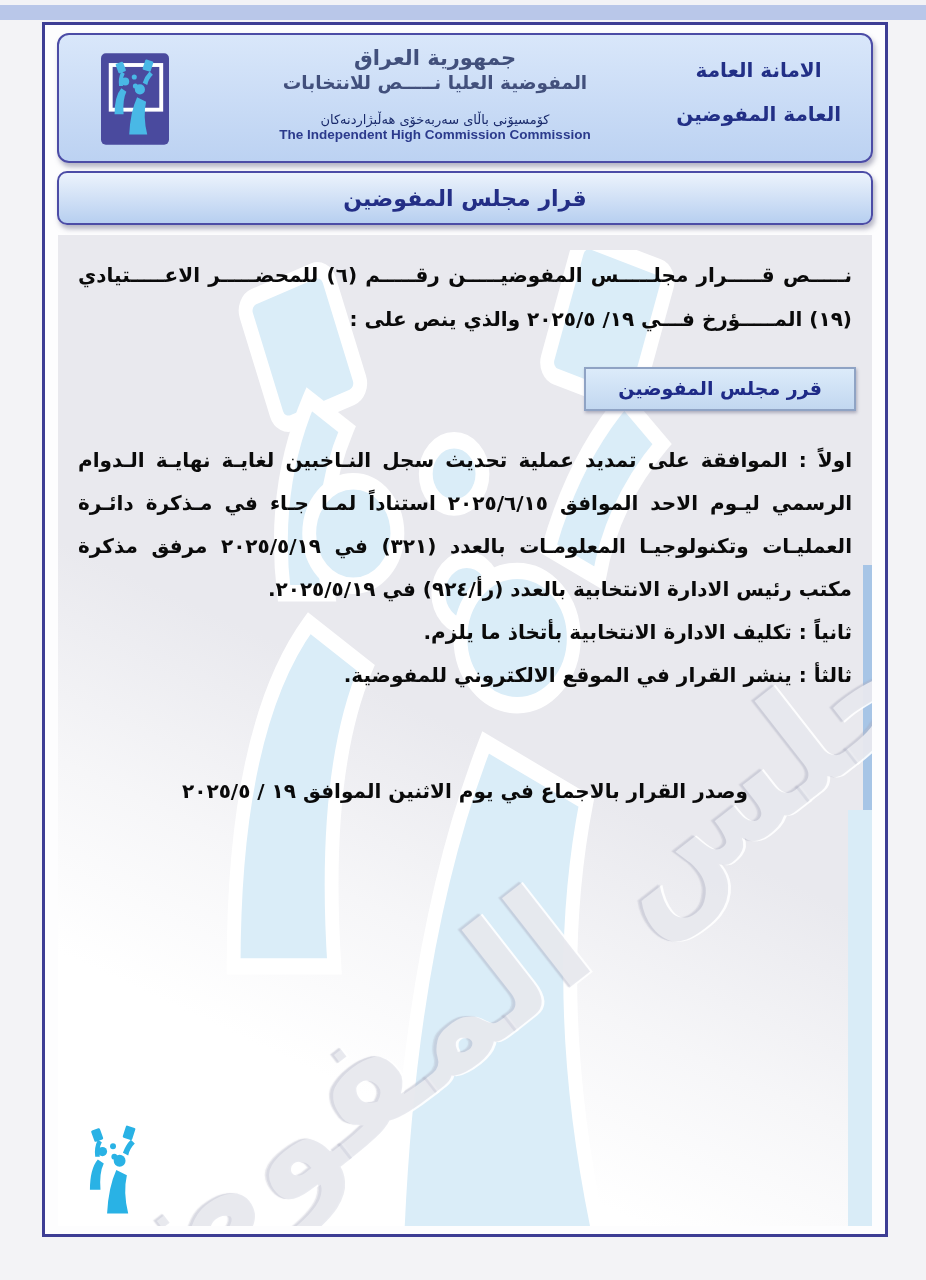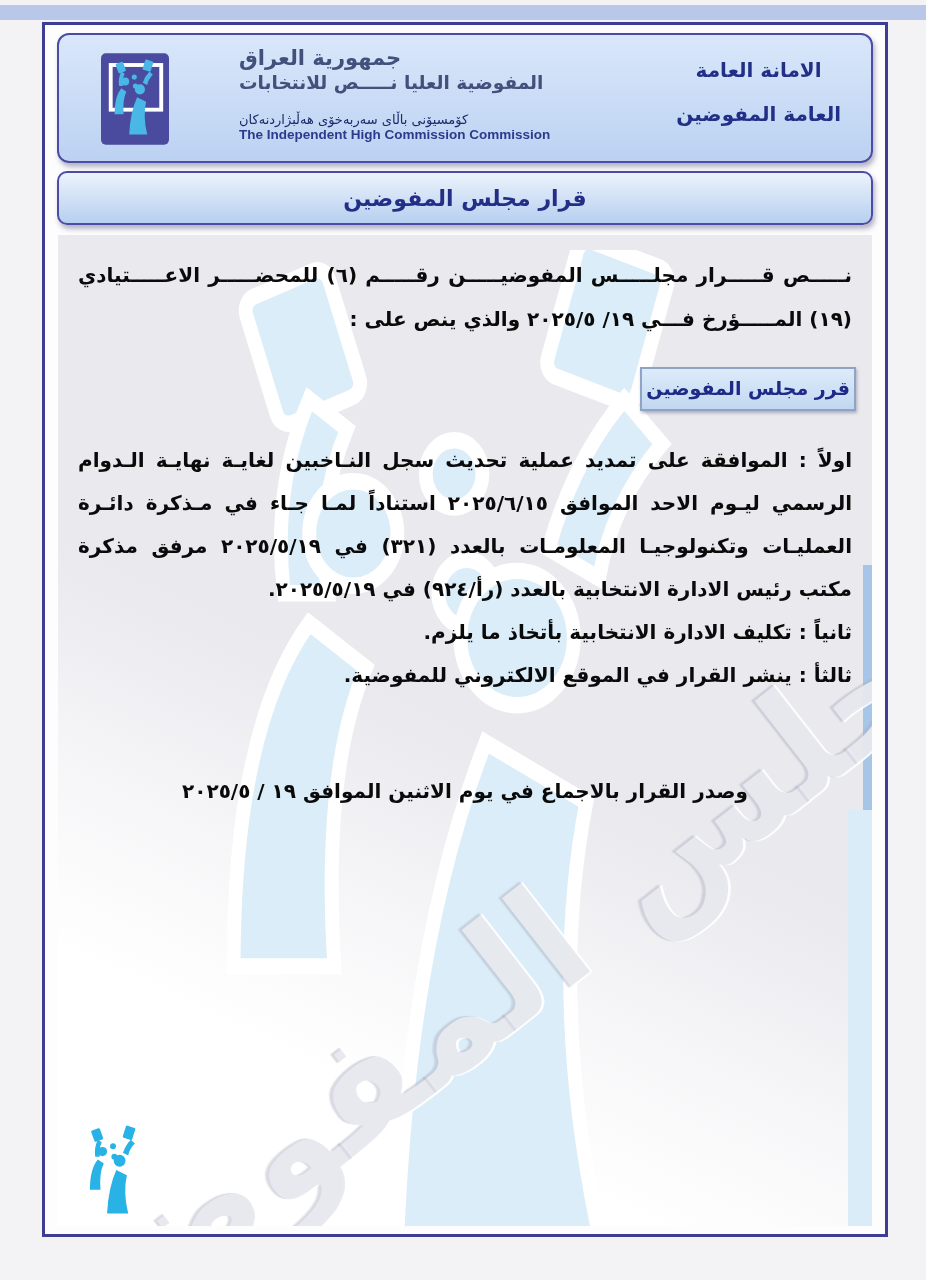--- a/index.html
+++ b/index.html
@@ -20,21 +20,21 @@
   .header-box{
     position:absolute;left:12px;right:12px;top:8px;height:130px;
     border:2px solid #4c4ca6;border-radius:12px;box-sizing:border-box;
     background:linear-gradient(#d9e7fa,#bcd2f2);
     box-shadow:2px 4px 5px rgba(110,110,140,.5);
   }
   .logo{
     position:absolute;right:auto;left:42px;top:18px;width:68px;height:92px;
   }
   .header-center{
-    position:absolute;left:180px;right:240px;top:10px;text-align:left;
+    position:absolute;left:180px;right:240px;top:10px;text-align:center;
     color:#42507c;direction:rtl;
   }
   .hc1{font-size:21px;font-weight:bold;line-height:1.25;}
   .hc2{font-size:18.5px;font-weight:bold;line-height:1.3;}
   .hc3{font-size:13px;font-weight:normal;color:#1a2a6b;margin-top:17px;}
   .hc4{font-size:13.5px;font-weight:bold;color:#2b3a8c;font-family:"Liberation Sans",sans-serif;direction:ltr;}
   .header-right{
     position:absolute;right:30px;top:24px;text-align:center;
     font-weight:bold;font-size:20px;color:#222f86;line-height:1.1;
   }
@@ -75,21 +75,21 @@
   }
   .body-text{position:relative;z-index:1;padding:18px 14px 0 14px;color:#0a0a0a;}
   .body-text p{
     margin:0 6px;font-size:20px;font-weight:bold;line-height:2.2;
     text-align:justify;
   }
   .par2{margin-top:14px !important;}
   .heavy{text-shadow:0 0 .6px currentColor;}
   .badge-row{margin:26px 2px 0 0;text-align:right;}
   .badge{
-    display:inline-block;padding:8px 4px 10px;
+    display:inline-block;padding:8px 32px 10px;
     background:linear-gradient(#dcebfa,#c2d7f0);
     border:2px solid #8fa3c4;
     box-shadow:1px 2px 3px rgba(100,100,130,.45);
     font-size:19px;font-weight:bold;color:#1e2a87;
   }
   .decisions p{line-height:2.15;}
   .d1{margin-top:28px !important;}
   .closing{
     margin-top:72px !important;text-align:center !important;
   }

